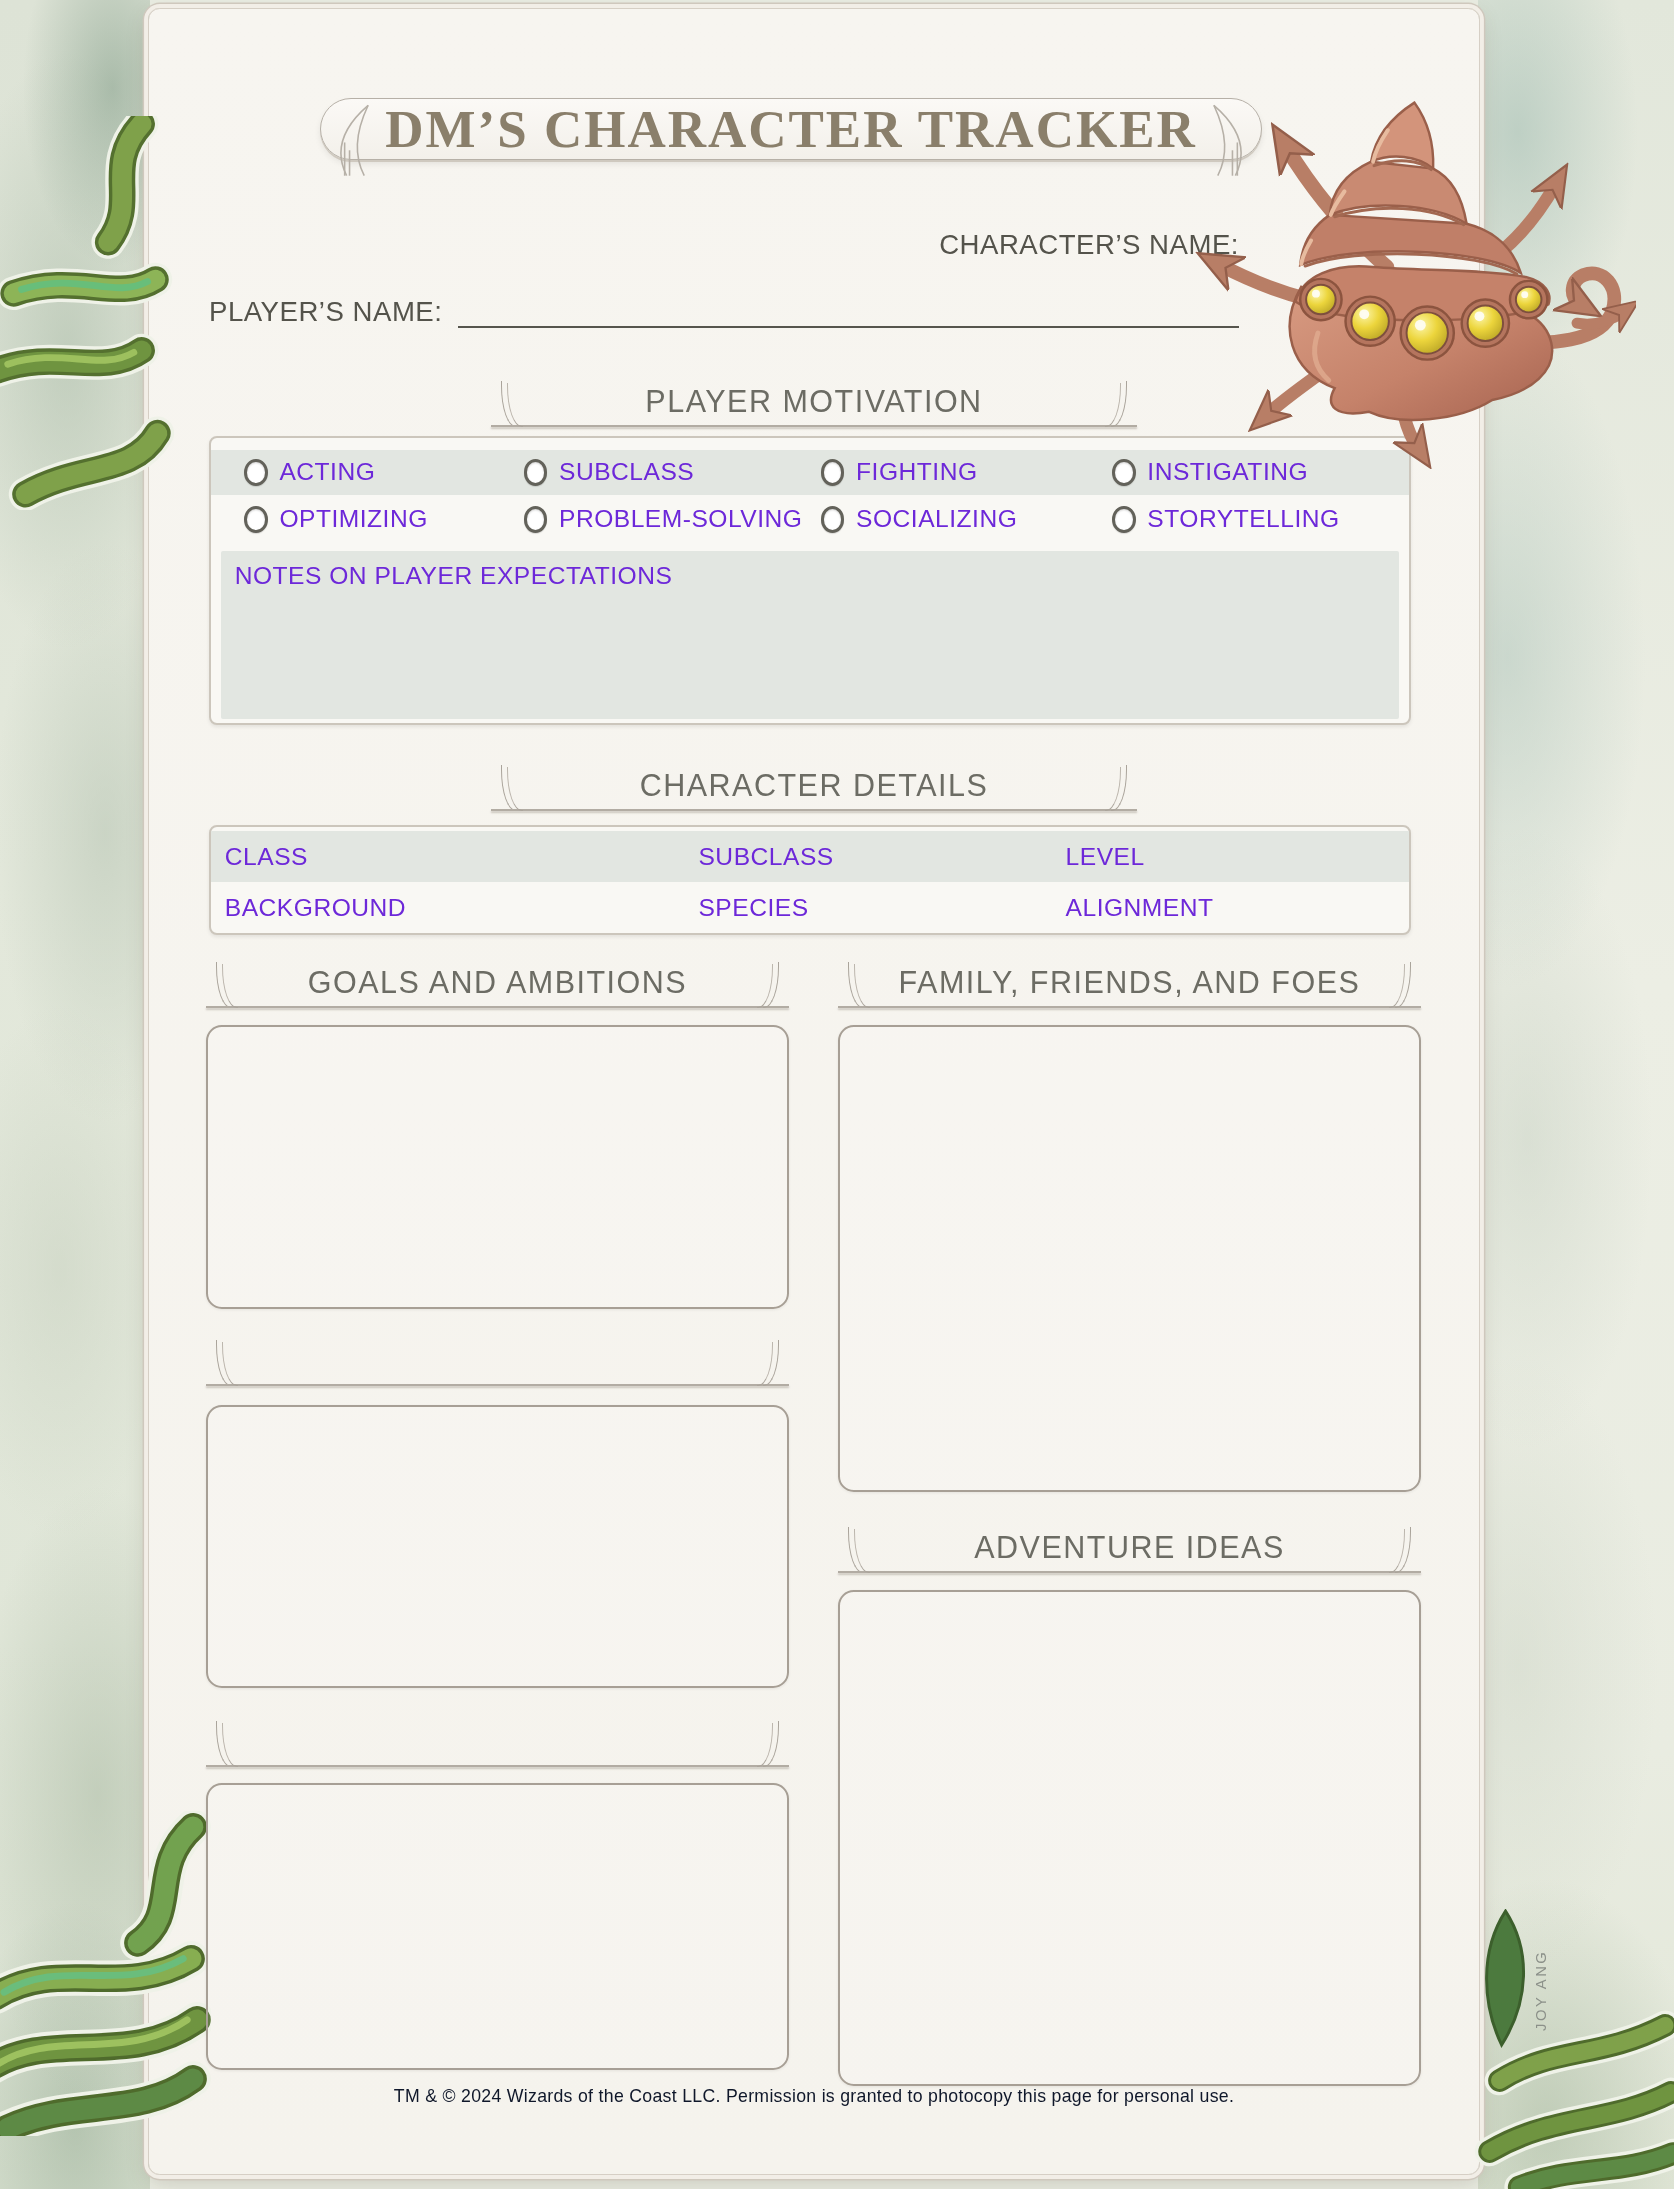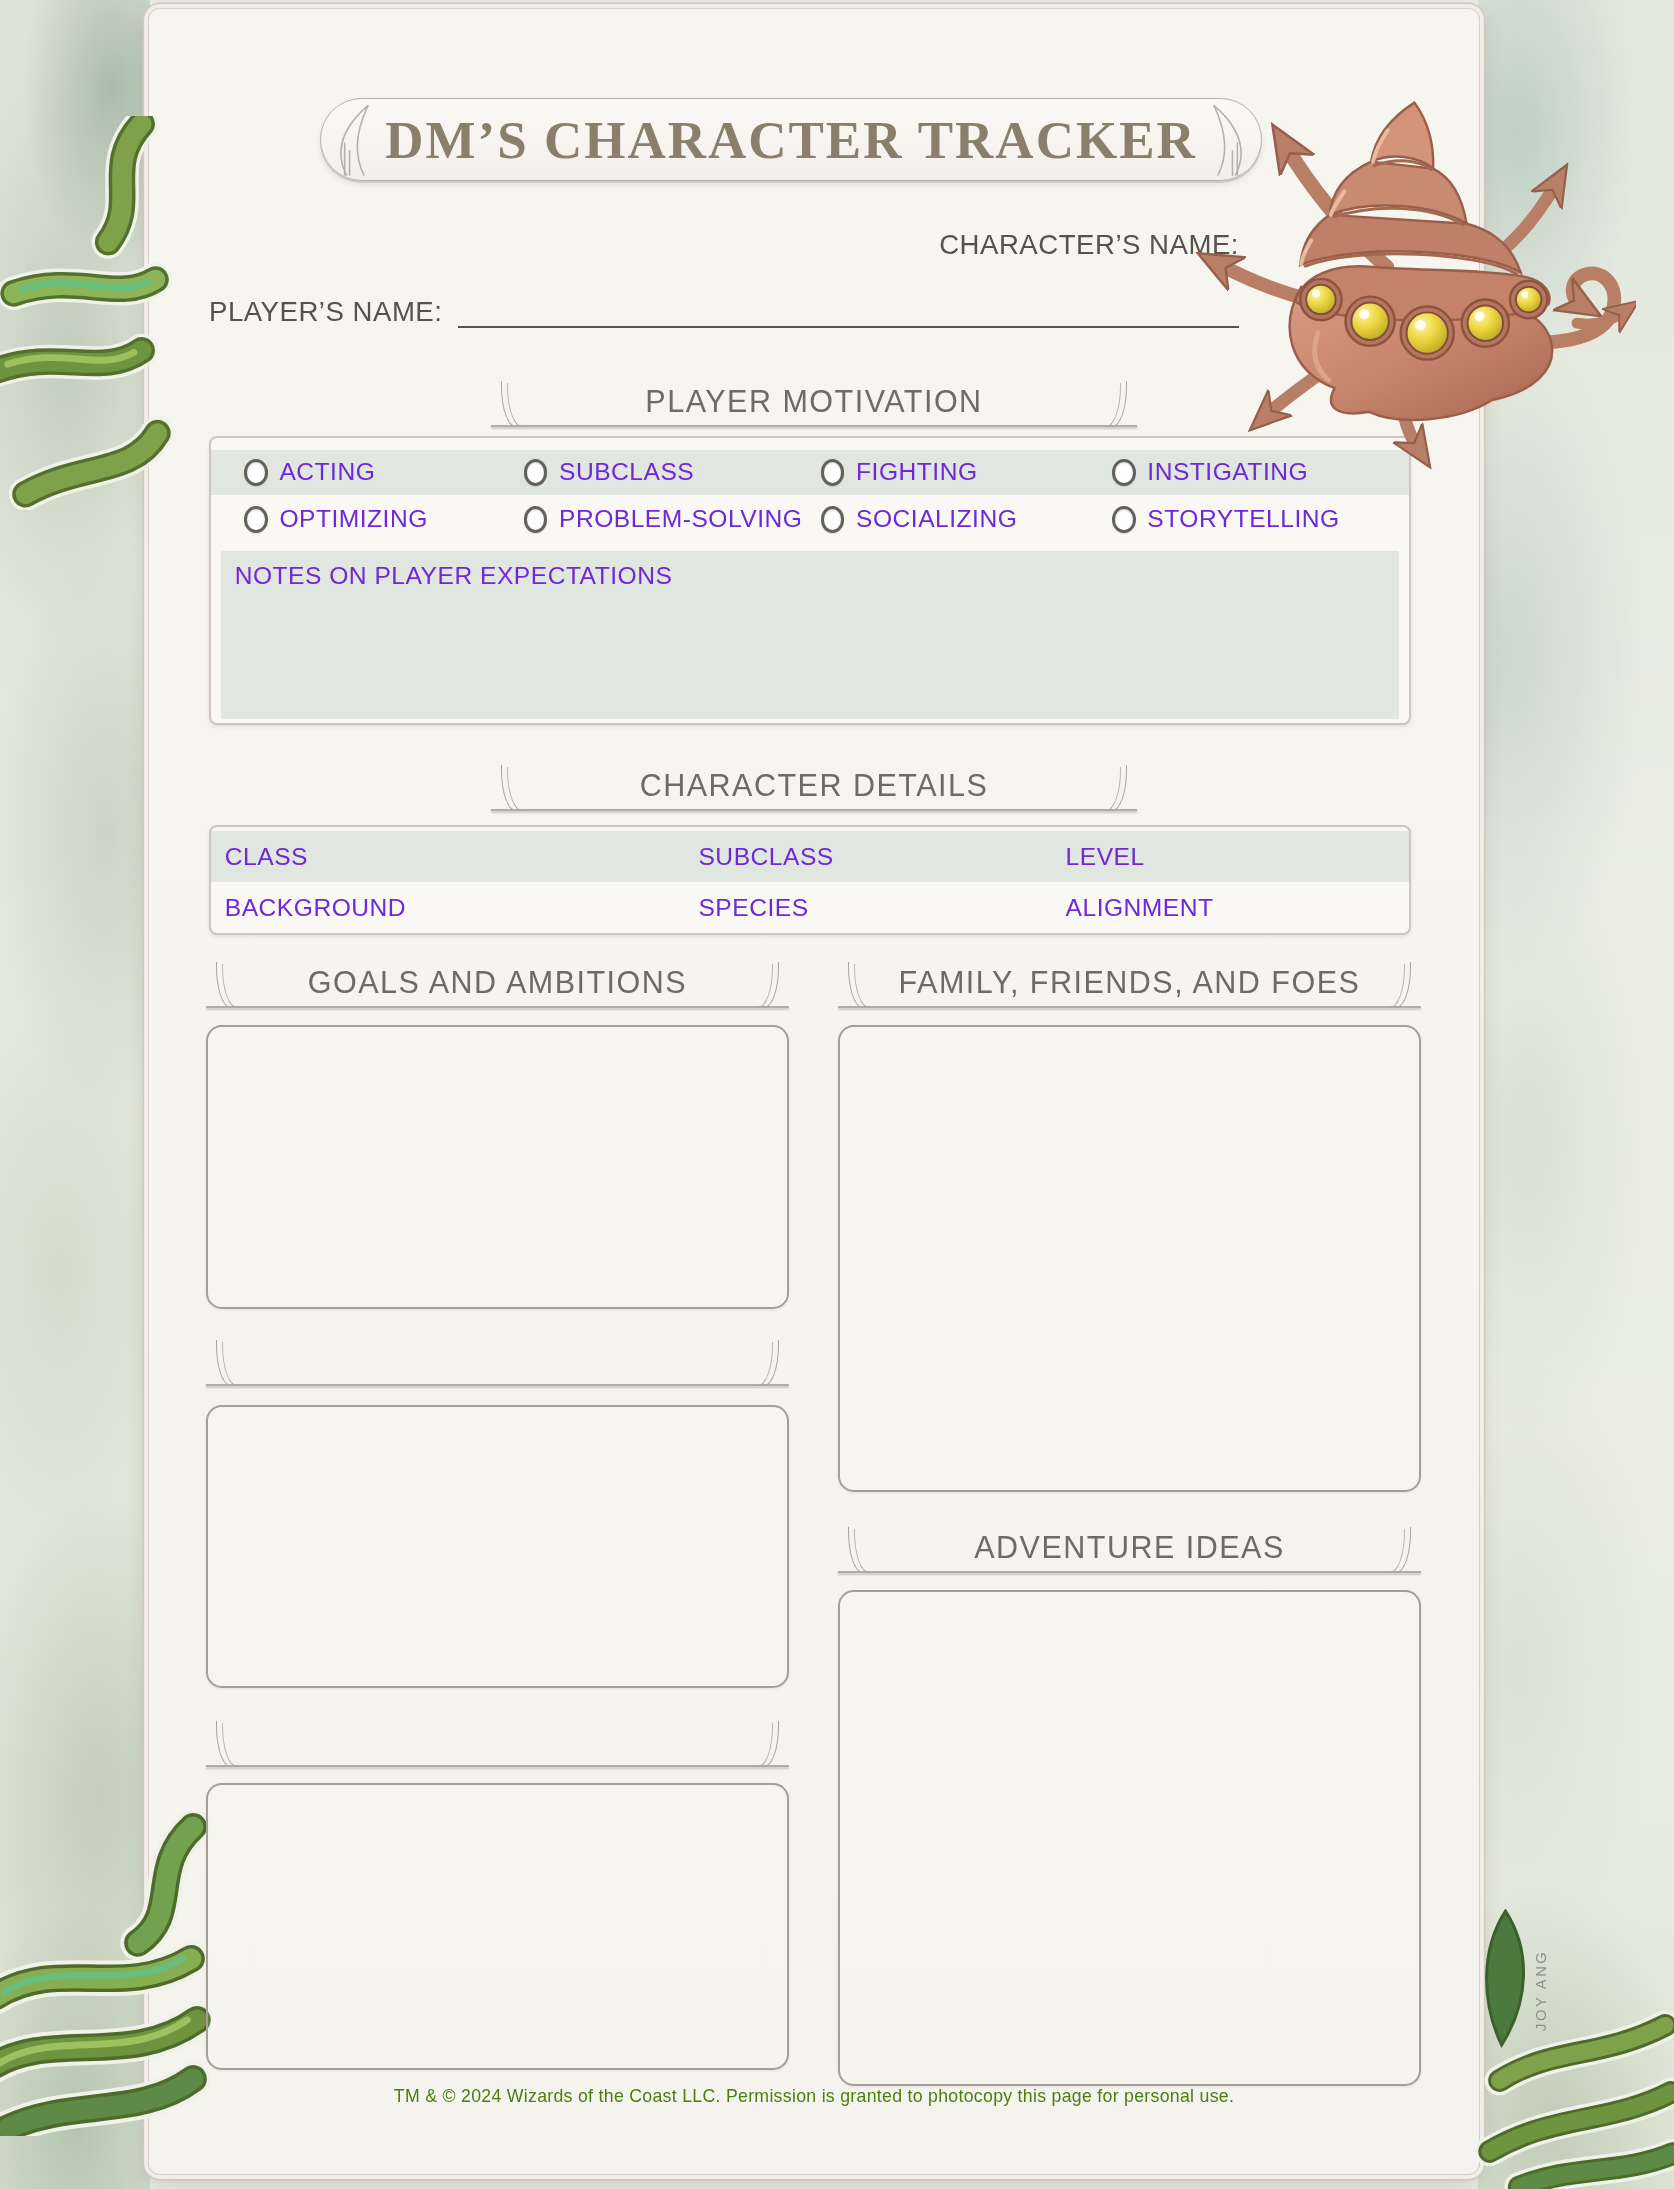--- a/index.html
+++ b/index.html
@@ -39,21 +39,21 @@
   .paper {
     position:absolute; left:148px; top:7.9px; width:1332px; height:2167px;
     background:linear-gradient(180deg,#f7f5f0,#f5f3ed);
     border:1px solid #d6cfc5;
     border-radius:11.8px;
     box-shadow:0 0 0 3.9px #f2eee7, 0 0 0 5.4px #cfc8bd, 0 7.9px 21.7px rgba(85,75,55,.22);
   }
 
   
   .banner {
-    position:absolute; left:320px; top:98px; width:942px; height:83px;
+    position:absolute; left:320px; top:98px; width:942px; height:62px;
     border:1.5px solid #b6b0a7; border-radius:43px;
     background:linear-gradient(#fbf9f6,#f3f0ea);
     box-shadow:0 2px 0 #cfc9bf, 0 3.9px 6.9px rgba(0,0,0,.08);
     display:flex; align-items:center; justify-content:center;
   }
   .banner-title {
     font-family:"Liberation Serif", serif; font-weight:700;
     font-size:53px; letter-spacing:2px; color:#8a7f6b;
   }
   .banner .curl { position:absolute; top:3.9px; width:45px; height:75px; }
@@ -108,21 +108,21 @@
   .box {
     position:absolute; width:583px;
     border:2px solid #a79f95; border-radius:15.8px;
     box-shadow:0 1px 3px rgba(0,0,0,.07);
     background:rgba(255,255,255,.12);
   }
 
   
   .footer {
     position:absolute; left:148px; width:1332px; top:2086px;
-    text-align:center; font-size:17.7px; color:#4d7c0f; letter-spacing:0.3px;
+    text-align:center; font-size:17.7px; color:#0f172a; letter-spacing:0.3px;
   }
   .artist {
     position:absolute; left:1533px; top:1923px; height:108px;
     writing-mode:vertical-rl; transform:rotate(180deg);
     font-size:14.8px; letter-spacing:2.5px; color:#8b9089;
   }
 
   
   .creature { position:absolute; left:1185px; top:75px; width:451px; height:394px; }
   .weed { position:absolute; }

